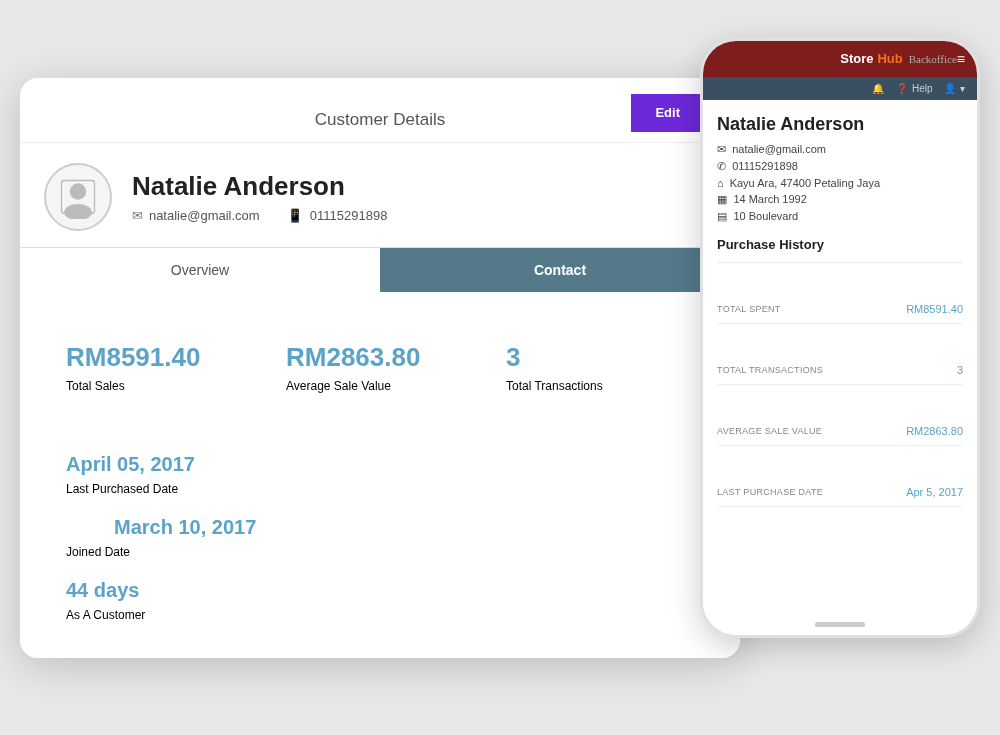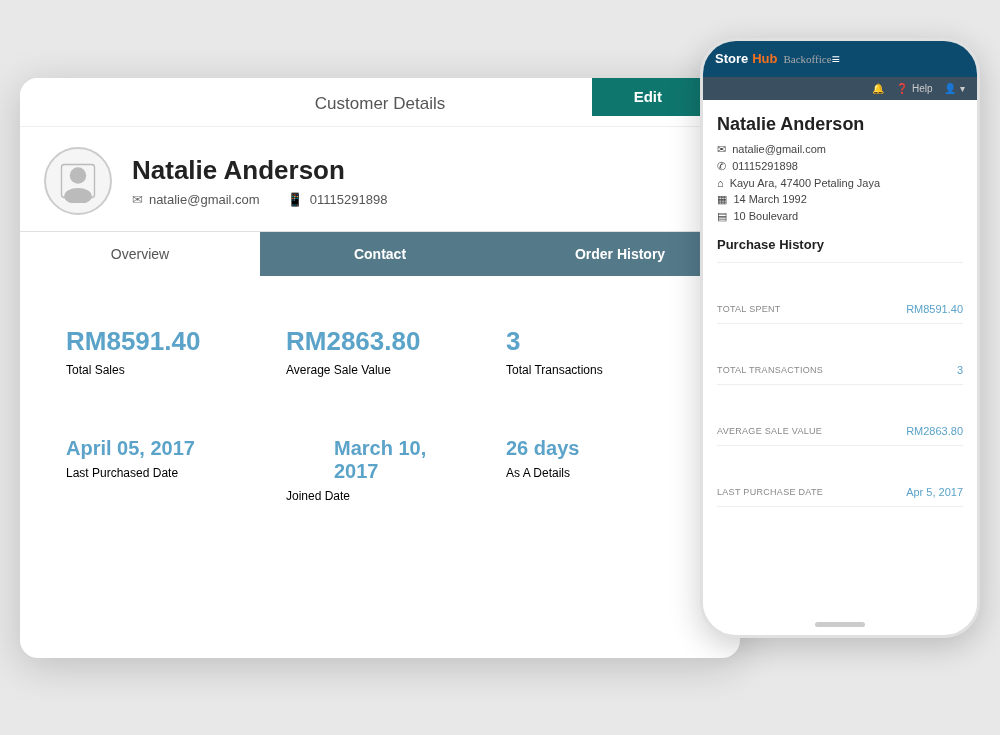--- a/index.html
+++ b/index.html
@@ -150,45 +150,45 @@
     }
 
     .stat-label {
       font-size: 12px;
       color: #000000;
       font-weight: 400;
     }
 
     .stats-grid2 {
       display: grid;
-      grid-template-columns: repeat(3, 1fr);
+      grid-template-columns: repeat(1, 1fr);
       padding: 20px 30px 30px;
       background: #fff;
     }
 
     
     .phone {
       position: absolute;
       right: 0;
       top: 0;
       width: 280px;
       height: 600px;
       background: #fff;
       border-radius: 36px;
       box-shadow: 0 8px 32px rgba(0,0,0,0.2);
       overflow: hidden;
       border: 3px solid #e0e0e0;
     }
 
     .phone-header {
-      background: #0c4a6e;
+      background: #7f1d1d;
       padding: 10px 12px;
       display: flex;
       align-items: center;
-      justify-content: flex-start;
+      justify-content: flex-end;
     }
 
     .phone-logo {
       display: flex;
       align-items: center;
       gap: 4px;
     }
 
     .logo-store {
       color: #fff;
@@ -305,24 +305,24 @@
       border-radius: 3px;
     }
   </style>
 </head>
 <body>
 
 <div class="scene">
 
   <div class="tablet">
 
-    <div class="tablet-title-bar" style="padding: 16px 24px 0; position: relative; background:#fff; border-bottom:1px solid #eee; display:flex; justify-content:center; align-items:center; padding-bottom:12px;">
+    <div class="tablet-title-bar" style="padding: 16px 24px 0; position: relative; background:#fff; border-bottom:1px solid #eee; display:flex; justify-content:center; align-items:center; padding-bottom:12px;margin-top:16px;">
       <span class="tablet-title">Customer Details</span>
       <div style="position:absolute; right:0; top:0; display:flex;">
-        <button style="background:#0f766e;color:#fff;border:none;padding:10px 42px;font-size:15px;font-weight:600;cursor:pointer;">Edit</button>
+        <button style="background:#6d28d9;color:#fff;border:none;padding:10px 24px;font-size:13px;font-weight:600;cursor:pointer;">Edit</button>
         <div style="background:#999;width:36px;height:38px;"></div>
       </div>
     </div>
 
     <div class="customer-info">
       <div class="avatar">
         <svg viewBox="0 0 64 64">
           <circle cx="32" cy="24" r="12" fill="#bbb"></circle>
           <ellipse cx="32" cy="54" rx="20" ry="12" fill="#bbb"></ellipse>
           <rect x="8" y="8" width="48" height="48" rx="4" ry="4" fill="none" stroke="#bbb" stroke-width="2"></rect>
@@ -343,23 +343,20 @@
       </div>
     </div>
 
     <div class="tabs">
       <div class="tab inactive">
         <span>Overview</span>
       </div>
       <div class="tab active">
         <span>Contact</span>
       </div>
-      <div class="tab active">
-        <span>Order History</span>
-      </div>
     </div>
 
     <div class="stats-grid">
       <div class="stat-item">
         <div class="stat-value">RM8591.40</div>
         <div class="stat-label">Total Sales</div>
       </div>
       <div class="stat-item">
         <div class="stat-value">RM2863.80</div>
         <div class="stat-label">Average Sale Value</div>
@@ -373,22 +370,22 @@
     <div class="stats-grid2">
       <div class="stat-item">
         <div class="stat-value" style="font-size:20px;">April 05, 2017</div>
         <div class="stat-label">Last Purchased Date</div>
       </div>
       <div class="stat-item">
         <div class="stat-value" style="font-size:20px;margin-left:48px;">March 10, 2017</div>
         <div class="stat-label">Joined Date</div>
       </div>
       <div class="stat-item">
-        <div class="stat-value" style="font-size:20px;">26 days</div>
-        <div class="stat-label">As A Details</div>
+        <div class="stat-value" style="font-size:20px;">44 days</div>
+        <div class="stat-label">As A Customer</div>
       </div>
     </div>
 
   </div>
 
   <div class="phone">
 
     <div class="phone-header">
       <div class="phone-logo">
         <span class="logo-store">Store</span>

